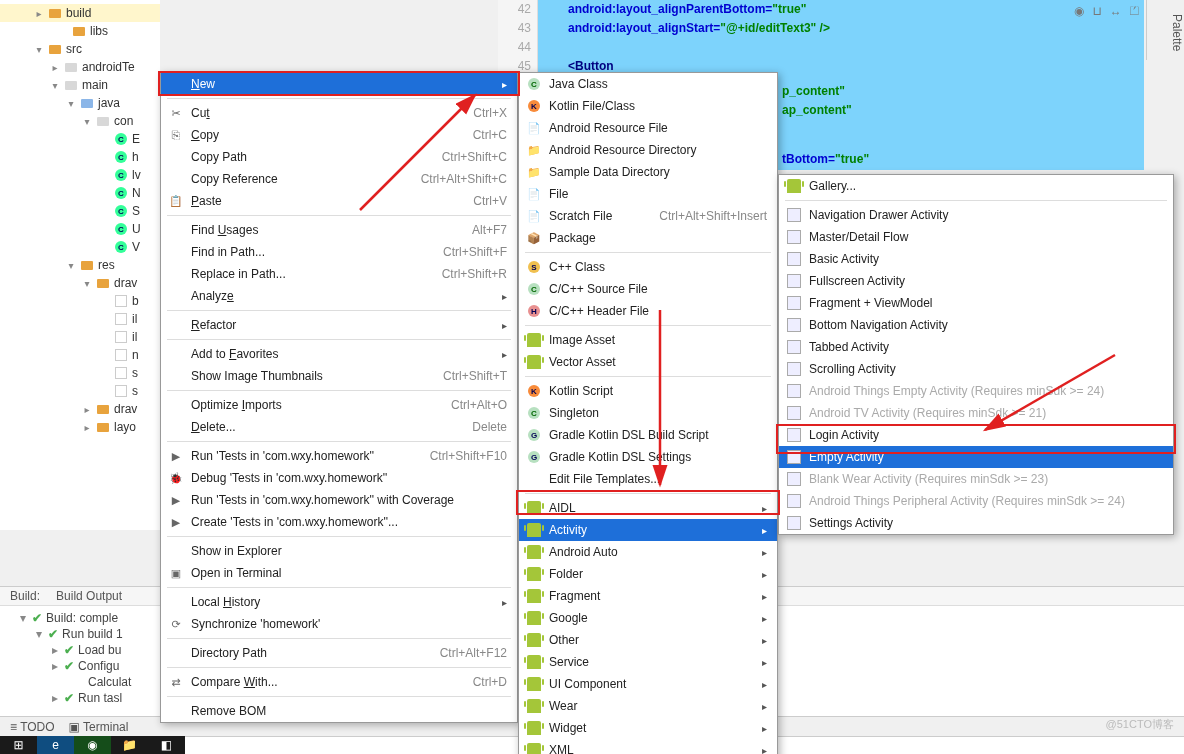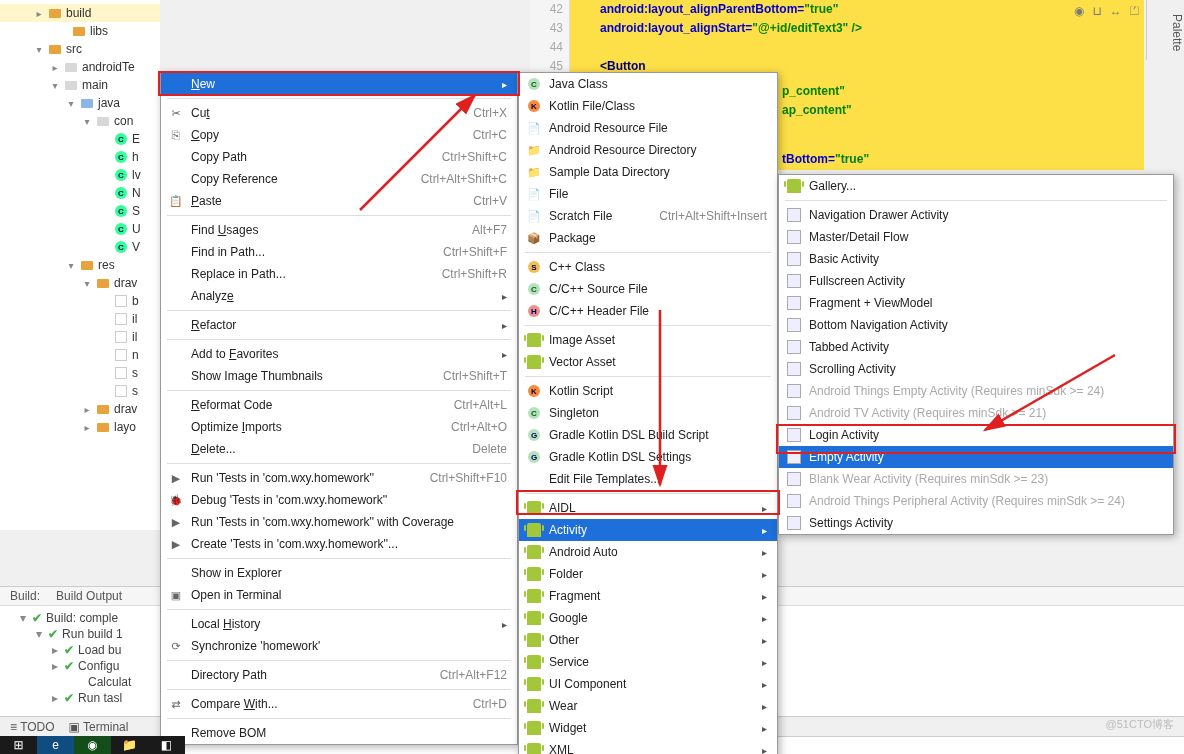--- a/index.html
+++ b/index.html
@@ -10,21 +10,21 @@
 .tree-item.hl { background: #fff6cc; }
 .tree-arrow { width: 10px; text-align: center; color: #888; font-size: 10px; }
 .tree-icon { width: 14px; height: 14px; margin: 0 4px; display: inline-flex; align-items: center; justify-content: center; }
 .folder { background: #e8a33d; border-radius: 1px; width: 12px; height: 9px; }
 .folder.src { background: #8bb6e8; }
 .folder.res { background: #e8a33d; }
 .folder.gen { background: #d8d8d8; }
 .c-icon { width: 12px; height: 12px; border-radius: 50%; background: #3f9; display: inline-flex; align-items: center; justify-content: center; font-size: 8px; color: #005; font-weight: bold; }
 .xml-icon { width: 12px; height: 12px; background: #fff; border: 1px solid #ccc; }
 
-.editor { position: absolute; left: 530px; top: 0; right: 40px; height: 170px; background: #fde047; font-family: Consolas, monospace; font-size: 13px; }
+.editor { position: absolute; left: 498px; top: 0; right: 40px; height: 170px; background: #7dd3fc; font-family: Consolas, monospace; font-size: 13px; }
 .gutter { position: absolute; left: 0; top: 0; width: 40px; height: 100%; background: #f5f5f5; color: #aaa; text-align: right; padding-right: 6px; border-right: 1px solid #ddd; }
 .gutter div { height: 19px; line-height: 19px; }
 .code { position: absolute; left: 40px; top: 0; right: 0; padding-left: 30px; }
 .code-line { height: 19px; line-height: 19px; white-space: pre; }
 .attr { color: #0000d0; font-weight: bold; }
 .val { color: #008000; font-weight: bold; }
 .tag { color: #000080; font-weight: bold; }
 
 .right-tool { position: absolute; right: 0; top: 0; width: 38px; height: 60px; background: #f0f0f0; border-left: 1px solid #ccc; writing-mode: vertical-rl; text-align: center; color: #555; padding-top: 6px; }
 .right-icons { position: absolute; right: 45px; top: 4px; display: flex; gap: 8px; color: #777; font-size: 14px; }
@@ -332,25 +332,20 @@
       <span class="menu-icon"></span>
       <span class="menu-label">Add to <u>F</u>avorites</span>
       <span class="menu-sub">▸</span>
     </div>
     <div class="menu-item">
       <span class="menu-icon"></span>
       <span class="menu-label">Show Image Thumbnails</span>
       <span class="menu-shortcut">Ctrl+Shift+T</span>
     </div>
     <div class="menu-sep"></div>
-    <div class="menu-item">
-      <span class="menu-icon"></span>
-      <span class="menu-label"><u>R</u>eformat Code</span>
-      <span class="menu-shortcut">Ctrl+Alt+L</span>
-    </div>
     <div class="menu-item">
       <span class="menu-icon"></span>
       <span class="menu-label">Optimize <u>I</u>mports</span>
       <span class="menu-shortcut">Ctrl+Alt+O</span>
     </div>
     <div class="menu-item">
       <span class="menu-icon"></span>
       <span class="menu-label"><u>D</u>elete...</span>
       <span class="menu-shortcut">Delete</span>
     </div>

